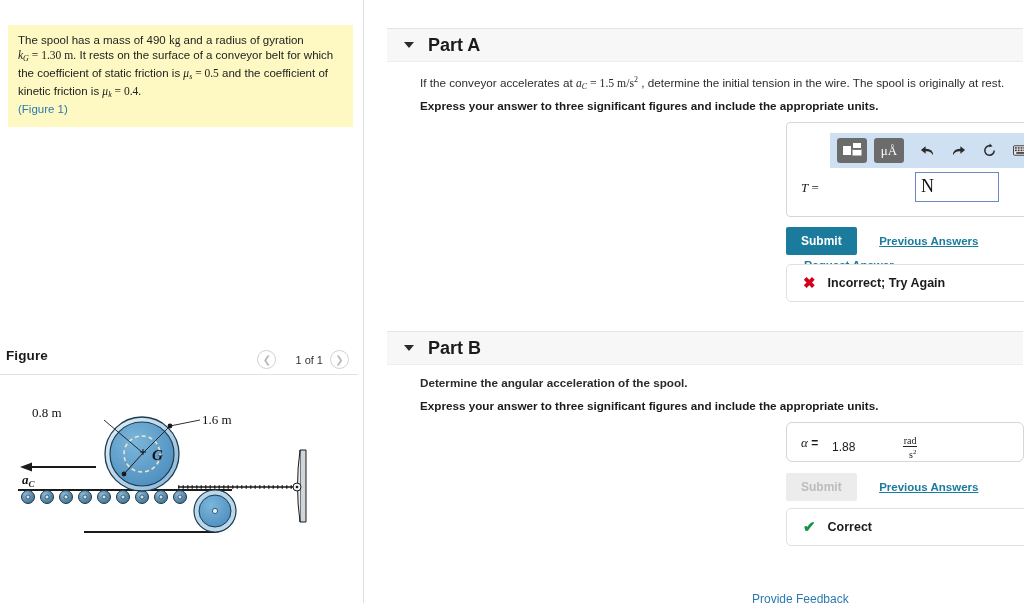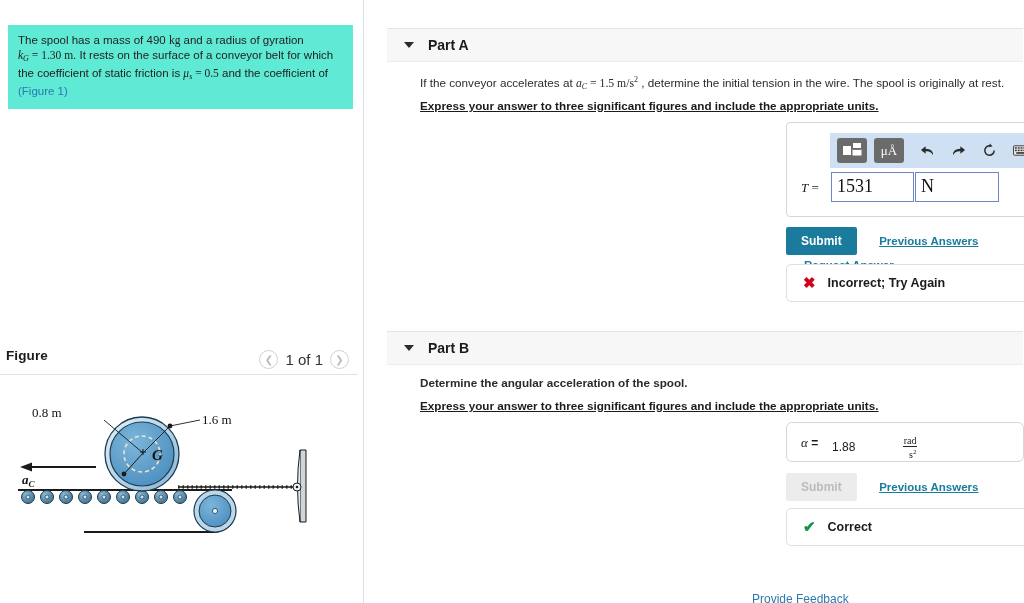--- a/index.html
+++ b/index.html
@@ -15,21 +15,21 @@
   
   #left-panel {
     position: absolute; left: 0; top: 0;
     width: 364px; height: 603px;
     border-right: 1px solid #d9e2e8;
     background: #fff;
   }
   #problem-box {
     position: absolute; left: 8px; top: 25px;
     width: 345px;
-    background: #5eead4;
+    background: #fef9c3;
     padding: 8px 10px 10px 10px;
     font-size: 11.5px;
     line-height: 15px;
     color: #222;
   }
   #problem-box .ln { white-space: nowrap; }
   .mi { font-family: "Liberation Serif", serif; font-style: italic; }
   .mu { font-family: "Liberation Serif", serif; }
   .mnum { font-family: "Liberation Serif", serif; font-style: normal; }
   .sub { font-size: 8px; vertical-align: -2px; font-style: italic; }
@@ -42,21 +42,21 @@
   #fig-nav {
     position: absolute; right: 14px; top: 350px;
     display: flex; align-items: center; gap: 7px;
   }
   .navbtn {
     width: 19px; height: 19px; border-radius: 50%;
     border: 1px solid #d2d2d2; background: #fff;
     display: flex; align-items: center; justify-content: center;
     color: #b9b9b9; font-size: 10px; line-height: 1;
   }
-  #fig-count { font-size: 15px; color: #333; }
+  #fig-count { font-size: 11px; color: #333; margin-left: 12px; }
   #fig-divider {
     position: absolute; left: 0; top: 374px; width: 358px;
     border-top: 1px solid #e2e2e2;
   }
   #figure-canvas { position: absolute; left: 0; top: 382px; width: 296px; height: 200px; }
 
   
   #right-panel {
     position: absolute; left: 365px; top: 0;
     width: 659px; height: 603px; background: #fff;
@@ -69,29 +69,29 @@
     border-bottom: 1px solid #ededed;
     display: flex; align-items: center;
   }
   .caret {
     margin-left: 17px; margin-right: 14px;
     width: 0; height: 0;
     border-left: 5px solid transparent;
     border-right: 5px solid transparent;
     border-top: 6px solid #2b2b2b;
   }
-  .part-label { font-size: 14px; font-weight: bold; color: #1b1b1b; }
+  .part-label { font-size: 18px; font-weight: bold; color: #1b1b1b; }
 
   .qtext {
     position: absolute; left: 55px;
     font-size: 11.7px; color: #2c2c2c;
   }
   .qbold {
     position: absolute; left: 55px;
-    font-size: 11.7px; font-weight: bold; color: #1b1b1b; text-decoration: underline;
+    font-size: 11.7px; font-weight: bold; color: #1b1b1b;
   }
 
   
   .answer-box {
     position: absolute;
     border: 1px solid #d6d6d6;
     border-radius: 4px;
     background: #fff;
   }
   .mathtoolbar {
@@ -169,20 +169,23 @@
 
     <div id="problem-box">
       <div class="ln">
         <span>The spool has a mass of 490 </span><span class="mu">kg</span><span> and a radius of gyration</span>
       </div>
       <div class="ln">
         <span class="mi">k</span><span class="sub mi">G</span><span class="mnum"> = 1.30 m</span><span>. It rests on the surface of a conveyor belt for which</span>
       </div>
       <div class="ln">
         <span>the coefficient of static friction is </span><span class="mi">μ</span><span class="sub mi">s</span><span class="mnum"> = 0.5</span><span> and the coefficient of</span>
+      </div>
+      <div class="ln">
+        <span>kinetic friction is </span><span class="mi">μ</span><span class="sub mi">k</span><span class="mnum"> = 0.4.</span>
       </div>
       <div class="figlink">(Figure 1)</div>
     </div>
 
     <div id="figure-title">Figure</div>
 
     <div id="fig-nav">
       <div class="navbtn">
         <span>❮</span>
       </div>
@@ -346,21 +349,20 @@
           </svg>
         </div>
 
       </div>
 
       <div class="eqlabel">
         <span class="mi">T</span>
         <span>=</span>
       </div>
 
-      <div class="valfield" style="left:44px; width:83px; height:30px;">1531</div>
       <div class="valfield" style="left:128px; width:84px; height:30px;">N</div>
     </div>
 
     <div class="btnrow" style="top:227px;">
       <span class="submit-btn">Submit</span>
       <span class="ansrow-link">Previous Answers</span>
       <span class="ansrow-link">Request Answer</span>
     </div>
 
     <div class="feedback" style="top:264px;">

